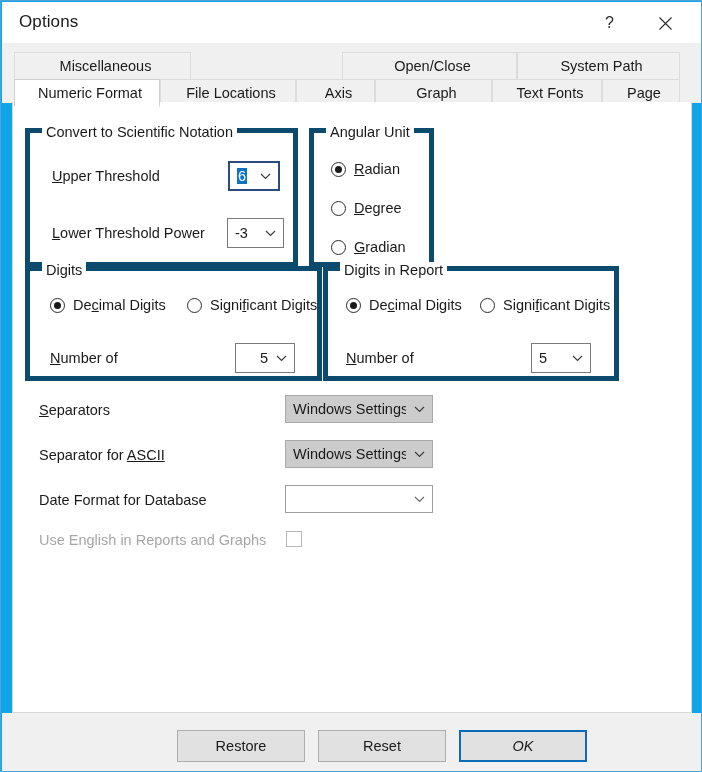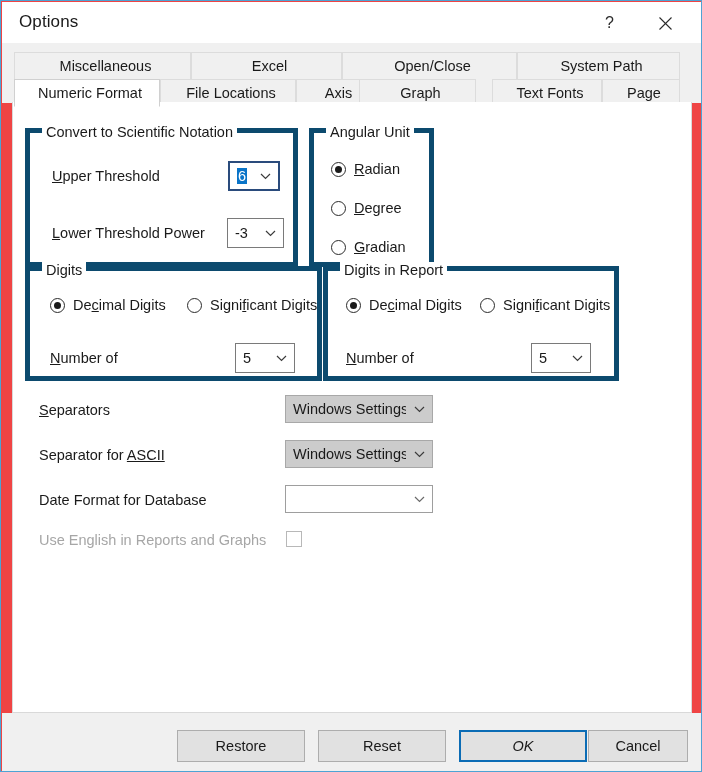--- a/index.html
+++ b/index.html
@@ -10,21 +10,21 @@
   body {
     font-family: "Liberation Sans", sans-serif;
     -webkit-font-smoothing: antialiased;
   }
   #dialog {
     position: relative;
     width: 702px;
     height: 772px;
     box-sizing: border-box;
     border: 1px solid #4ea3d4;
-    background: #ef4444;
+    background: #0ea5e9;
     overflow: hidden;
   }
 
   
   .titlebar {
     position: absolute;
     left: 1px; top: 1px;
     width: 700px; height: 41px;
     background: #ffffff;
     border-bottom: 1px solid #ffffff;
@@ -253,42 +253,39 @@
       </span>
     </div>
   </div>
 
   <div class="tabstrip">
 
     <div class="tabrow row1">
       <div class="tab" style="left:12px;  width:177px;">
         <span>Miscellaneous</span>
       </div>
-      <div class="tab" style="left:189px; width:151px;">
-        <span>Excel</span>
-      </div>
       <div class="tab" style="left:340px; width:175px;">
         <span>Open/Close</span>
       </div>
       <div class="tab" style="left:515px; width:163px;">
         <span>System Path</span>
       </div>
     </div>
 
     <div class="tabrow row2">
       <div class="tab selected" style="left:12px;  width:146px;">
         <span>Numeric Format</span>
       </div>
       <div class="tab" style="left:158px; width:136px;">
         <span>File Locations</span>
       </div>
       <div class="tab" style="left:294px; width:79px;">
         <span>Axis</span>
       </div>
-      <div class="tab" style="left:357px; width:117px;">
+      <div class="tab" style="left:373px; width:117px;">
         <span>Graph</span>
       </div>
       <div class="tab" style="left:490px; width:110px;">
         <span>Text Fonts</span>
       </div>
       <div class="tab" style="left:600px; width:78px;">
         <span>Page</span>
       </div>
     </div>
   </div>
@@ -333,21 +330,21 @@
         <span class="rdot"></span>
         <span class="rlbl"><u>D</u><span>egree</span></span>
       </div>
 
       <div class="radio" style="left:17px; top:106px;">
         <span class="rdot"></span>
         <span class="rlbl"><u>G</u><span>radian</span></span>
       </div>
     </div>
 
-    <div class="group" style="left:12px; top:164px; width:297px; height:115px;">
+    <div class="group" style="left:12px; top:164px; width:297px; height:115px;text-align:right;">
       <div class="group-title">Digits</div>
 
       <div class="radio checked" style="left:20px; top:26px;">
         <span class="rdot"></span>
         <span class="rlbl"><span>De</span><u>c</u><span>imal Digits</span></span>
       </div>
 
       <div class="radio" style="left:157px; top:26px;">
         <span class="rdot"></span>
         <span class="rlbl"><span>Signi</span><u>f</u><span>icant Digits</span></span>
@@ -428,18 +425,15 @@
   <div class="bottombar">
     <div class="btn" style="left:316px; width:128px;">
       <span>Reset</span>
     </div>
     <div class="btn" style="left:175px; width:128px;">
       <span>Restore</span>
     </div>
     <div class="btn default" style="left:457px; width:128px;">
       <span>OK</span>
     </div>
-    <div class="btn" style="left:586px; width:100px;">
-      <span>Cancel</span>
-    </div>
   </div>
 
 </div>
 
 </body></html>

